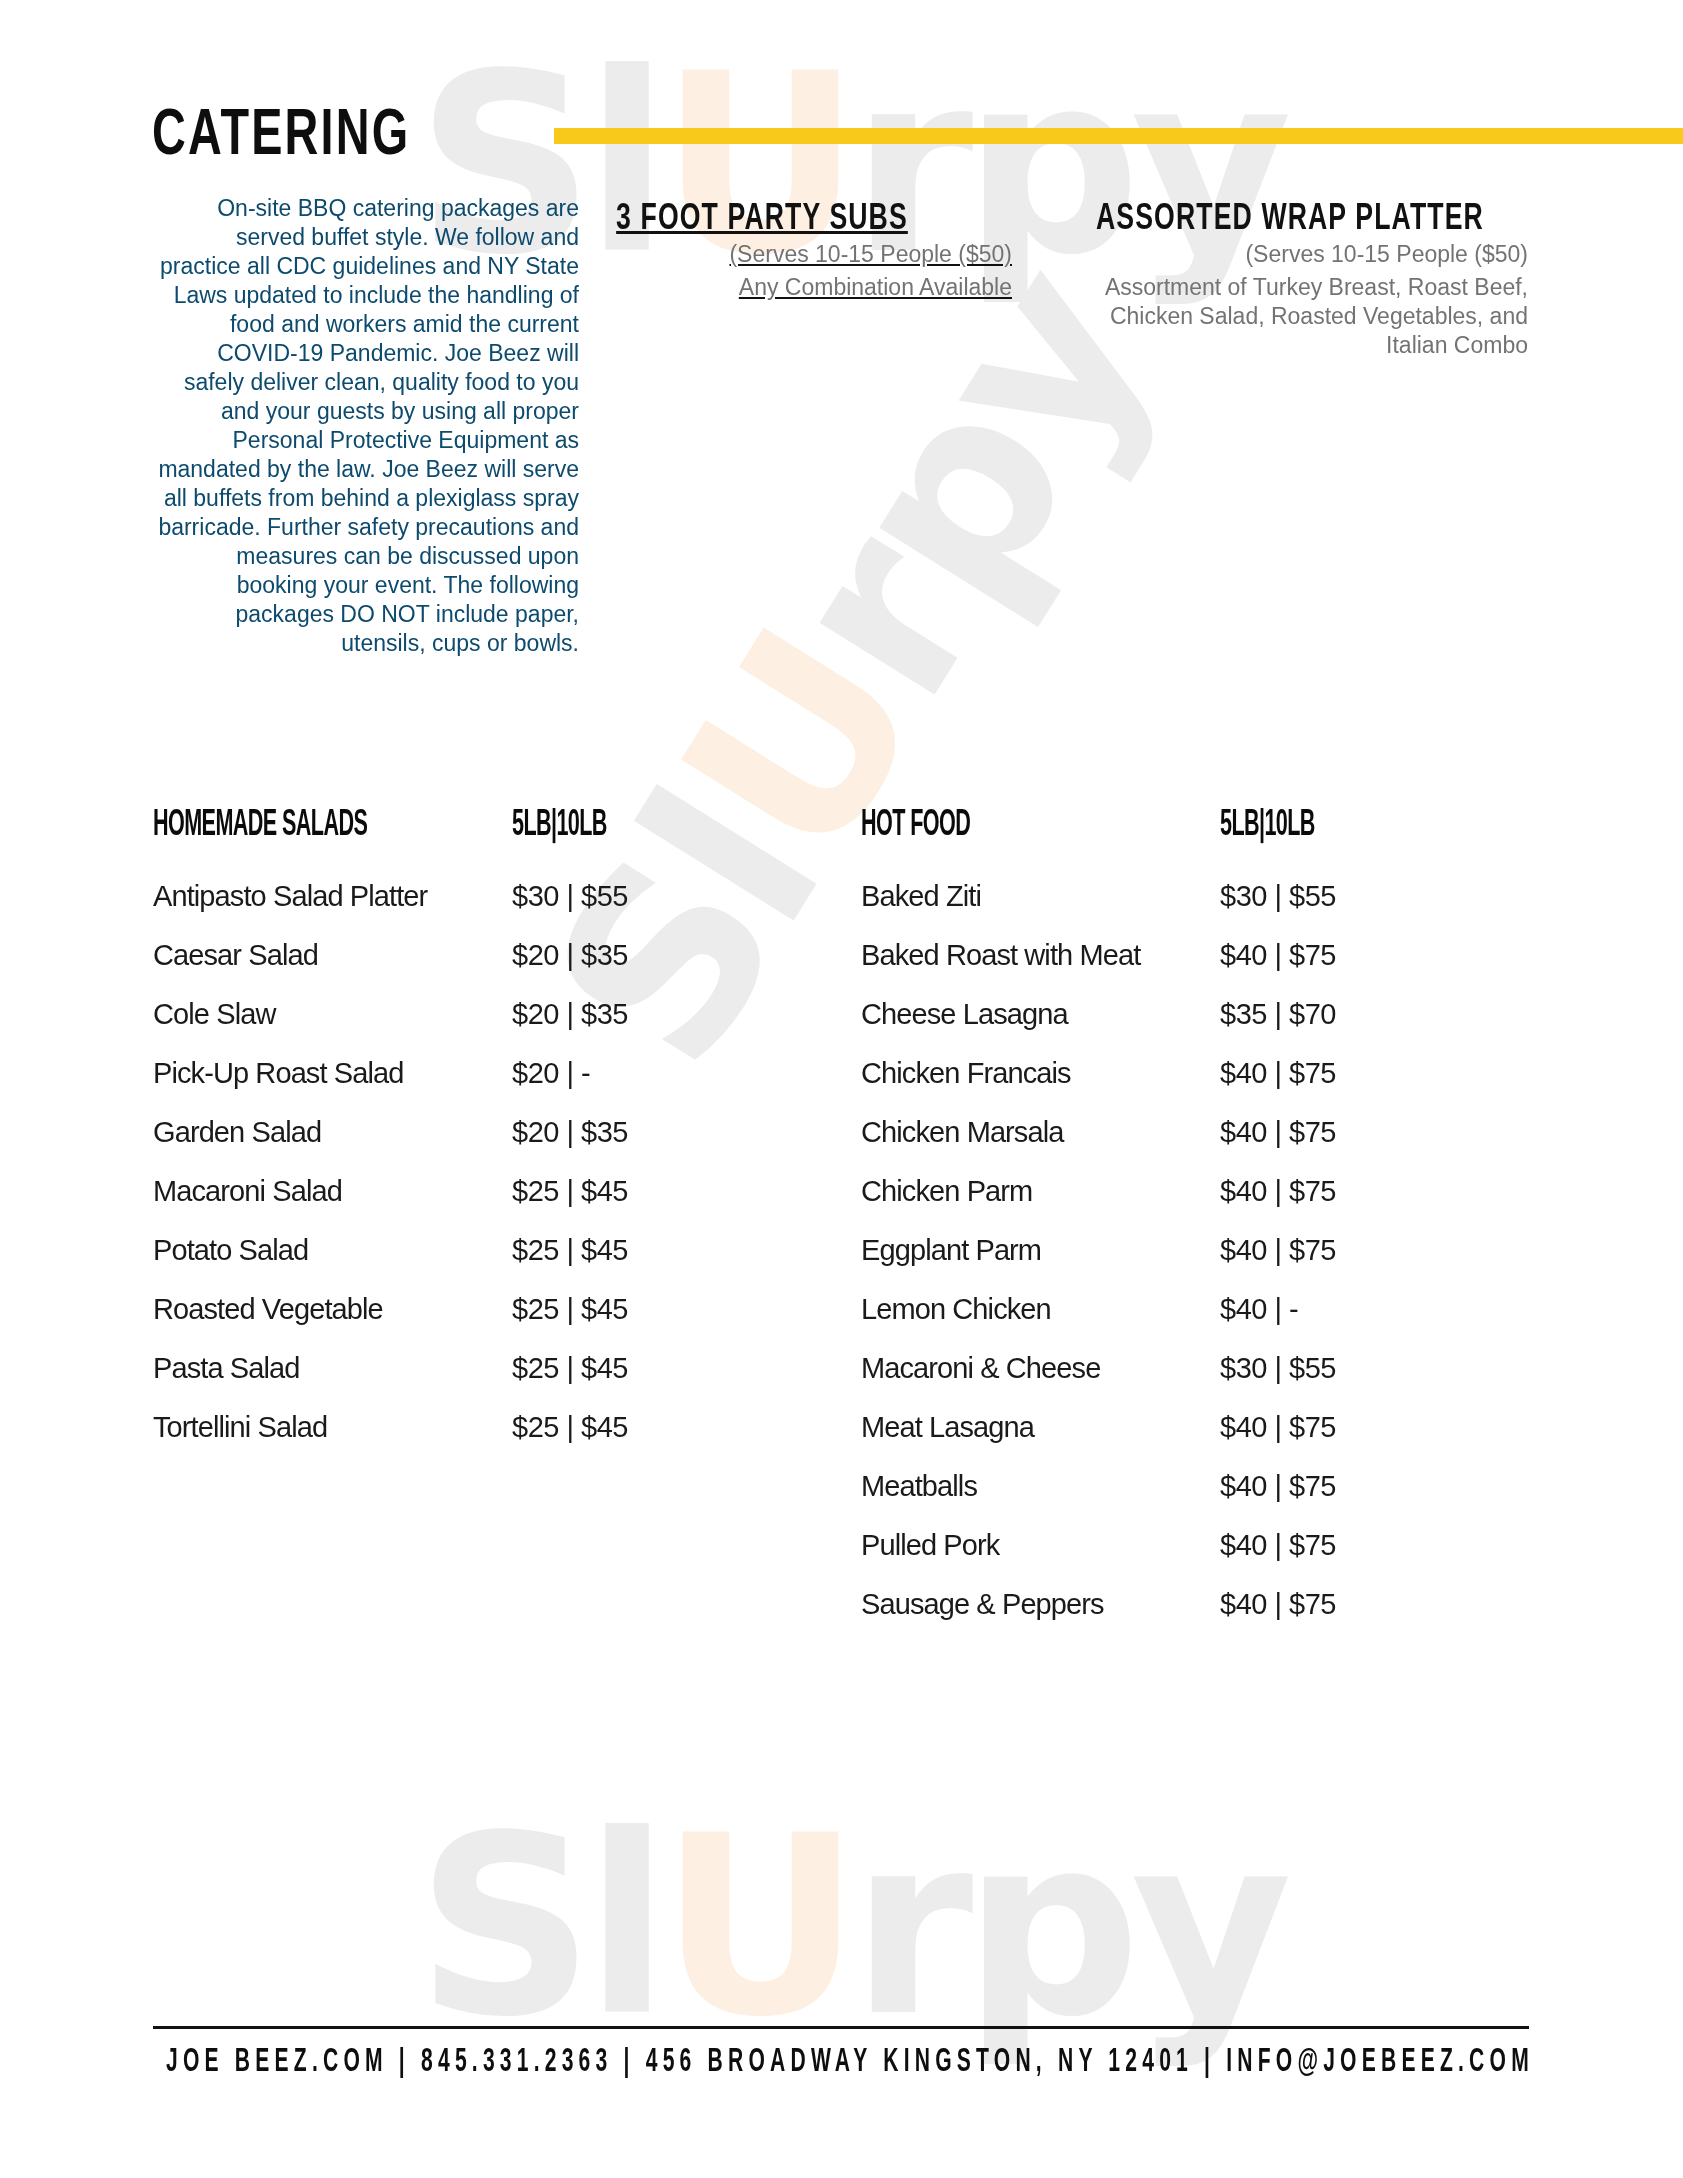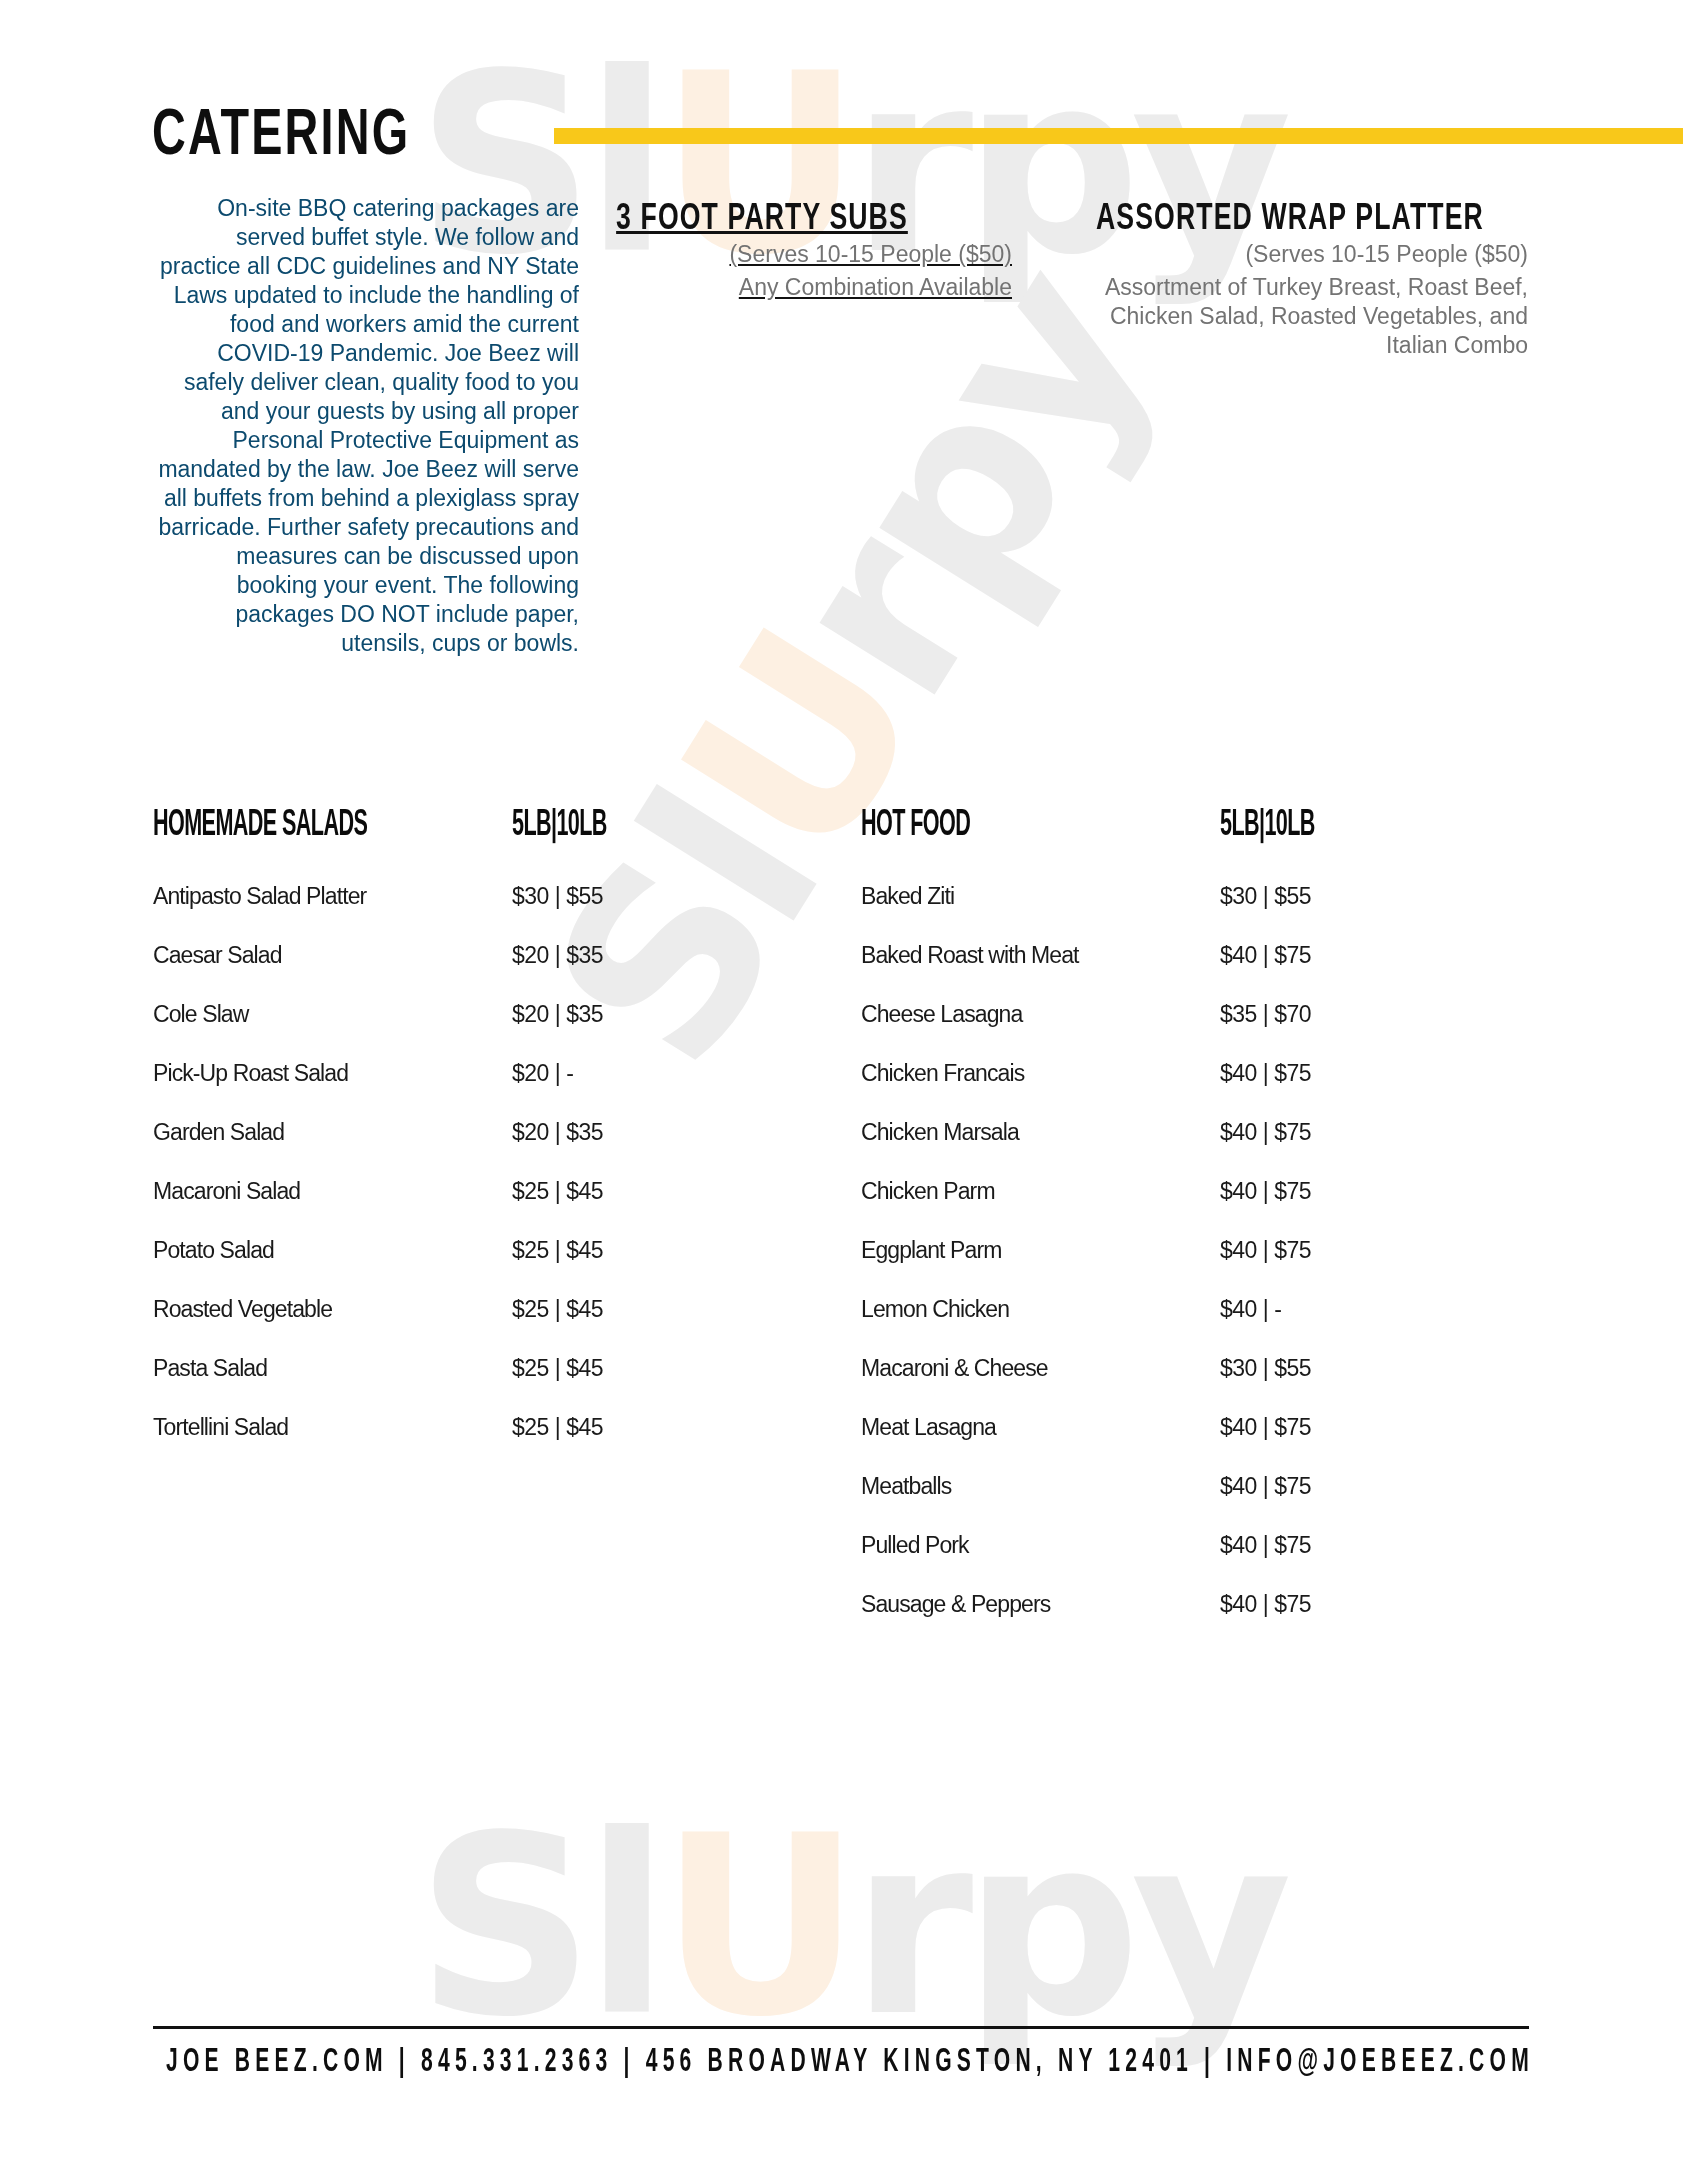--- a/index.html
+++ b/index.html
@@ -36,21 +36,21 @@
   .col-hot { left: 861px; }
   .menu-header { position: relative; height: 42px; }
   .menu-header .h-name, .menu-header .h-price {
       position: absolute; top: 0; font-weight: bold; font-size: 36px; line-height: 42px;
       letter-spacing: -1px; color: #0b0b0b; transform: scaleX(0.6); transform-origin: left top;
       white-space: nowrap; }
   .menu-header .h-price { left: 359px; }
   .menu-rows { position: relative; margin-top: 37px; }
   .menu-row { position: relative; height: 59px; }
   .menu-row .name, .menu-row .price {
-      position: absolute; top: 0; font-size: 23px; line-height: 30px; color: #1a1a1a;
+      position: absolute; top: 0; font-size: 29px; line-height: 30px; color: #1a1a1a;
       letter-spacing: -0.9px; white-space: nowrap; }
   .menu-row .price { left: 359px; letter-spacing: -0.5px; }
 
   .footer-rule { position: absolute; left: 153px; top: 2026px; width: 1376px; height: 3px; background: #111; }
   .footer-text { position: absolute; left: 166px; top: 2039px; font-weight: bold; font-size: 34px;
                  line-height: 40px; letter-spacing: 8.4px; color: #0e0e0e; white-space: nowrap;
                  transform: scaleX(0.62); transform-origin: left top; }
 </style>
 </head>
 <body>

